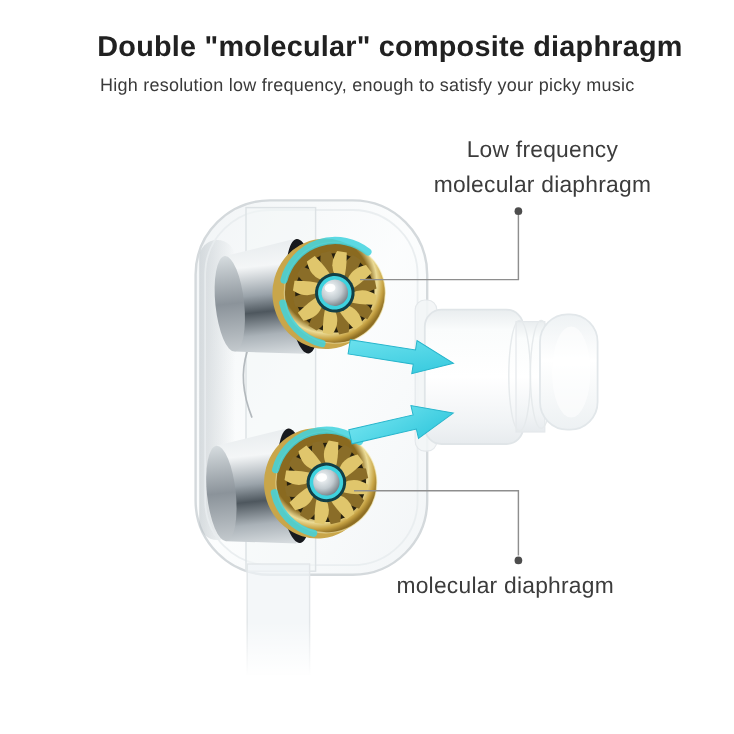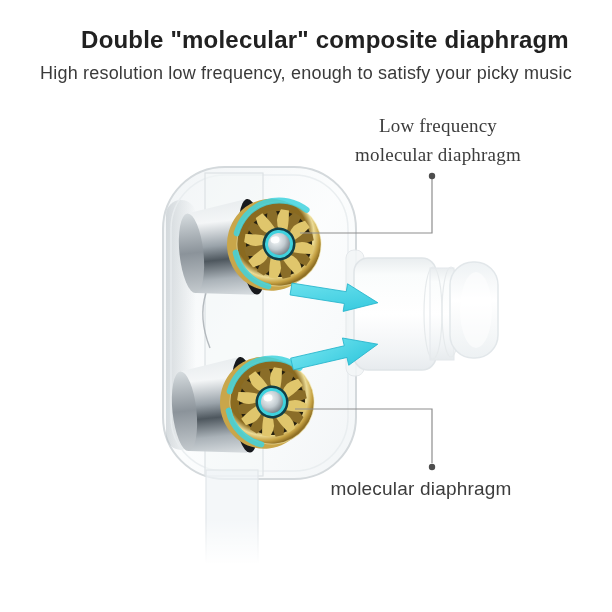--- a/index.html
+++ b/index.html
@@ -8,28 +8,28 @@
     background:#ffffff;
     font-family:"Liberation Sans", sans-serif;
   }
   .title{
     position:absolute;left:38px;top:26px;width:574px;
     text-align:center;font-size:24px;font-weight:700;color:#212121;
     letter-spacing:0.2px;
   }
   .subtitle{
     position:absolute;left:19px;top:63px;width:574px;
-    text-align:center;font-size:18px;font-weight:400;color:#3a3a3a;
+    text-align:center;font-size:15px;font-weight:400;color:#3a3a3a;
     letter-spacing:0.2px;
   }
   .ann{
     position:absolute;width:240px;text-align:center;
     font-size:19px;line-height:29px;color:#3c3c3c;letter-spacing:0.2px;
   }
-  .ann-low{left:318px;top:111px;font-family:Liberation Serif, serif;}
+  .ann-low{left:332px;top:111px;}
   .ann-high{left:301px;top:474px;}
   svg.art{position:absolute;left:0;top:0;}
 </style>
 </head>
 <body>
 
 <div class="canvas">
 
   <div class="title">Double "molecular" composite diaphragm</div>
   <div class="subtitle">High resolution low frequency, enough to satisfy your picky music</div>

